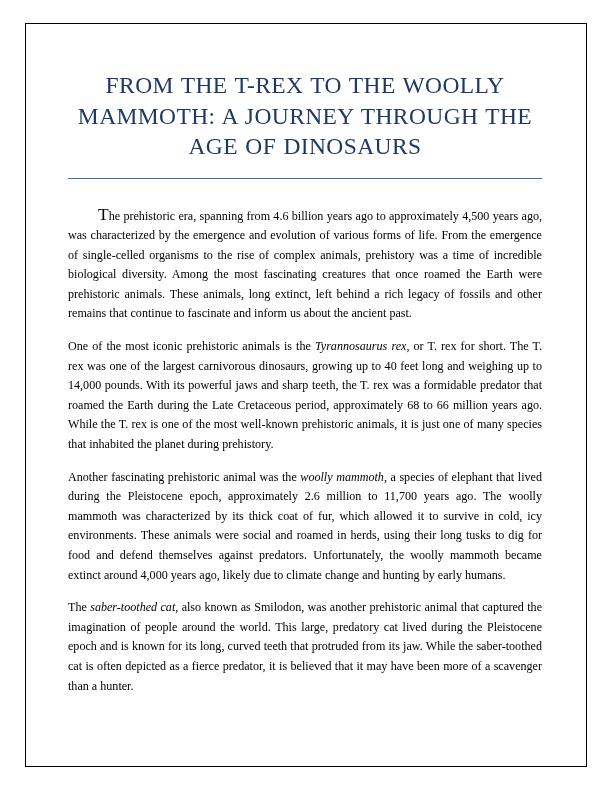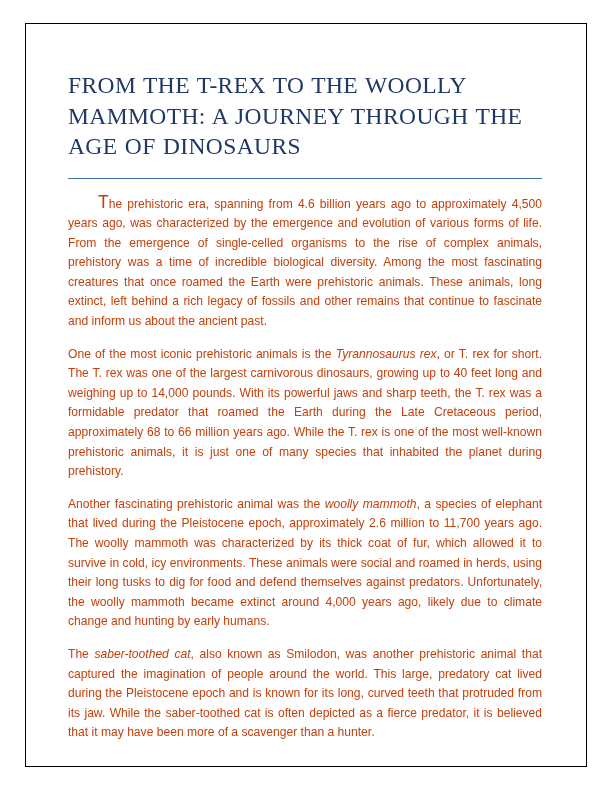--- a/index.html
+++ b/index.html
@@ -42,46 +42,46 @@
     box-sizing: border-box;
   }
 
   .doc-title {
     margin: 0;
     padding-top: 47px;
     font-family: "Liberation Serif", "DejaVu Serif", serif;
     font-size: 23.5px;
     line-height: 30.5px;
     font-weight: 400;
-    text-align: left;
+    text-align: center;
     letter-spacing: 0.4px;
     color: #1F3864;
     word-spacing: 1px;
   }
 
   .title-rule {
     margin: 0;
     margin-top: 16px;
     height: 0;
     border: none;
     border-top: 1.6px solid #3E72AC;
     width: 100%;
   }
 
   .body-text {
     margin: 0;
     padding-top: 16px;
   }
 
   .body-text p {
-    margin: 0 0 13px 0;
-    font-family: Liberation Sans, sans-serif;
+    margin: 12px 0 13px 0;
+    font-family: Liberation Serif, serif;
     font-size: 12.1px;
     line-height: 19.6px;
-    color: #c2410c;
+    color: #000000;
     text-align: justify;
     text-justify: inter-word;
     hyphens: none;
   }
 
   .body-text p:last-child {
     margin-bottom: 0;
   }
 
   .raised-cap {

